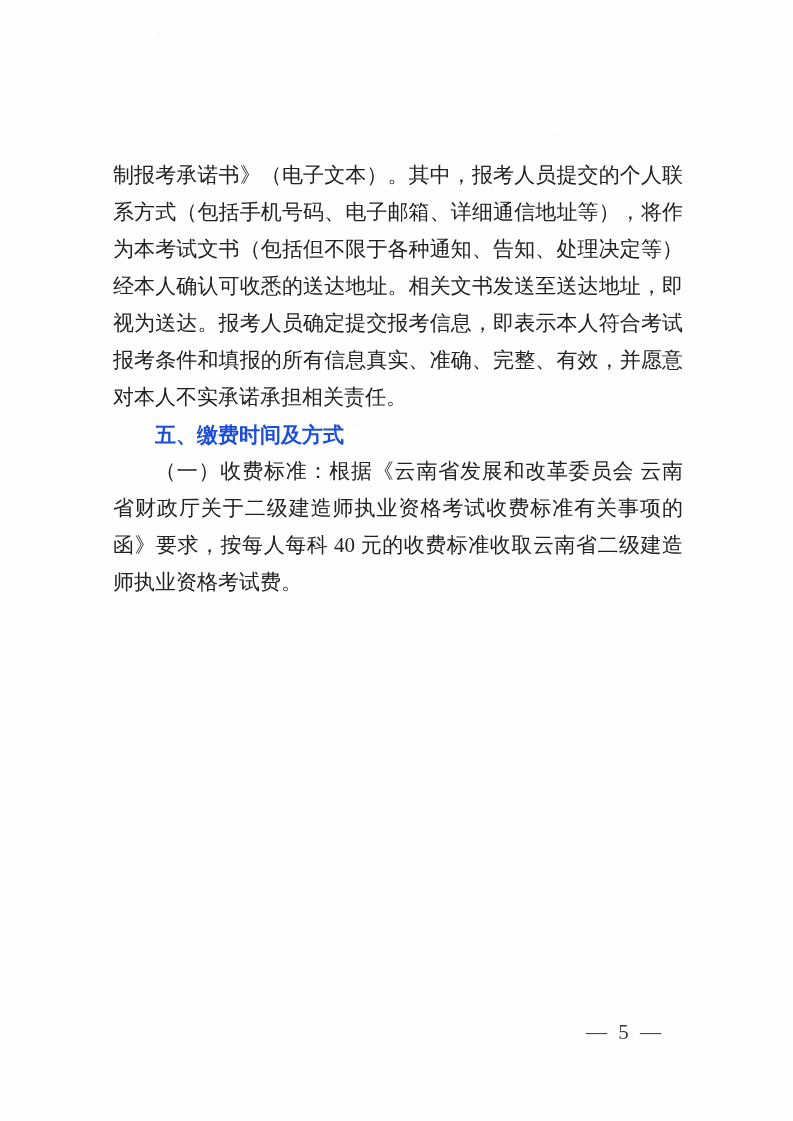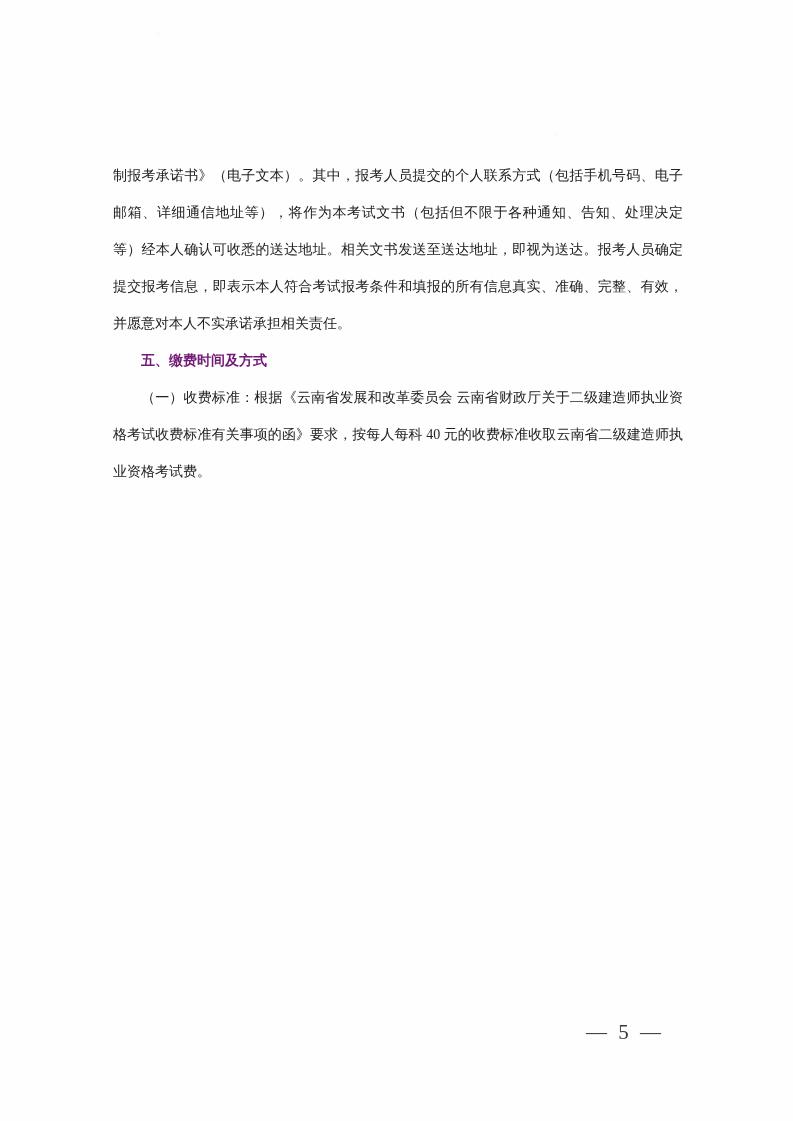--- a/index.html
+++ b/index.html
@@ -26,37 +26,37 @@
       radial-gradient(circle at 70% 12%, rgba(0,0,0,0.02) 0 1px, transparent 2px),
       radial-gradient(circle at 45% 38%, rgba(0,0,0,0.015) 0 1px, transparent 2px);
     pointer-events: none;
   }
   .doc-body {
     position: absolute;
     left: 113px;
     top: 157px;
     width: 570px;
     font-family: "Liberation Serif", "DejaVu Serif", serif;
-    font-size: 14px;
+    font-size: 21px;
     line-height: 37px;
     color: #212121;
     text-align: justify;
     text-justify: inter-character;
   }
   .para {
     margin: 0;
     text-indent: 2em;
   }
   .para.no-indent {
     text-indent: 0;
   }
   .para.heading {
     font-family: "Liberation Sans", "DejaVu Sans", sans-serif;
     font-weight: bold;
-    color: #701a75;
+    color: #1d4ed8;
     text-indent: 2em;
   }
   .page-footer {
     position: absolute;
     top: 1018px;
     left: 586px;
     font-family: "Liberation Serif", "DejaVu Serif", serif;
     font-size: 21px;
     line-height: 28px;
     color: #3a3a3a;

